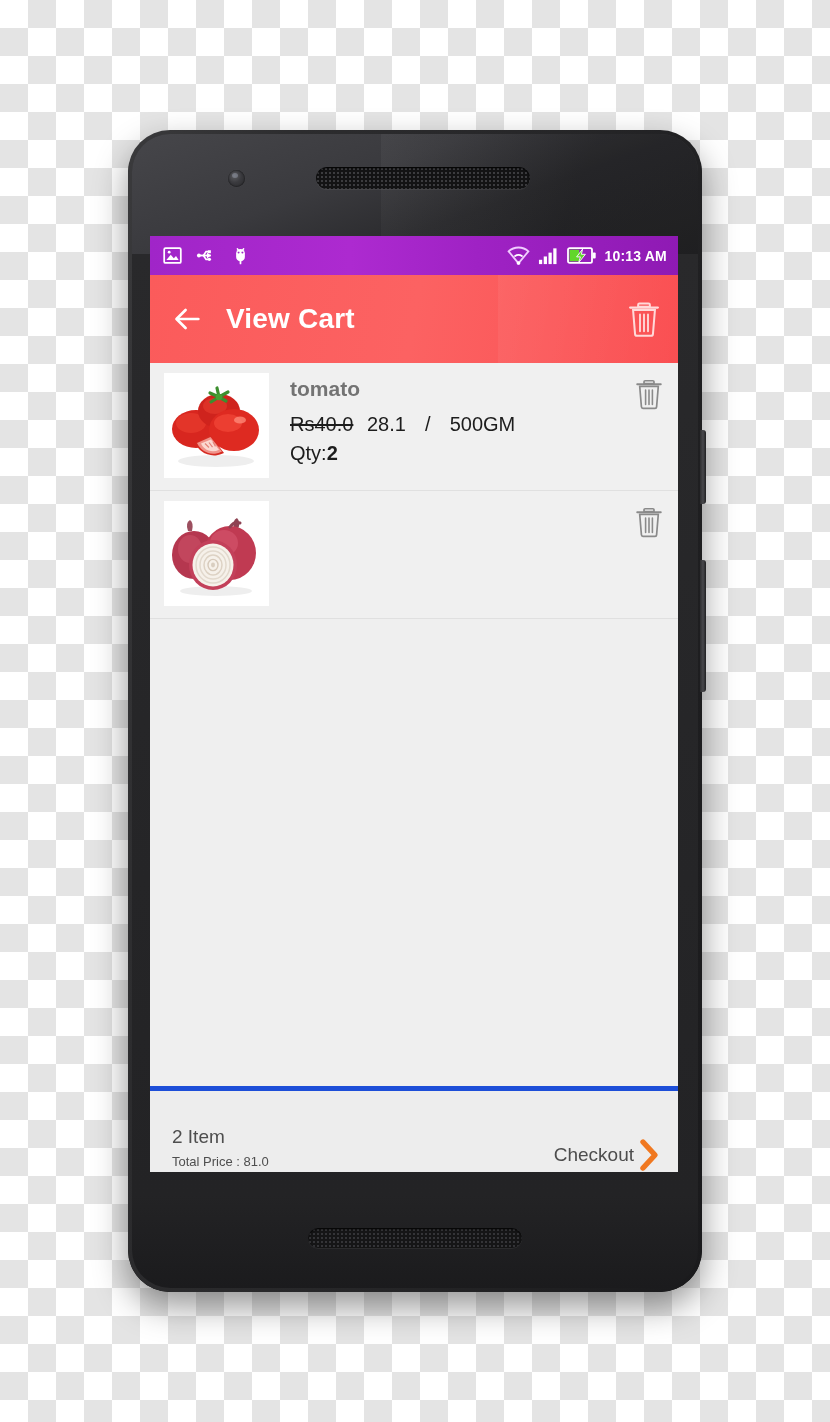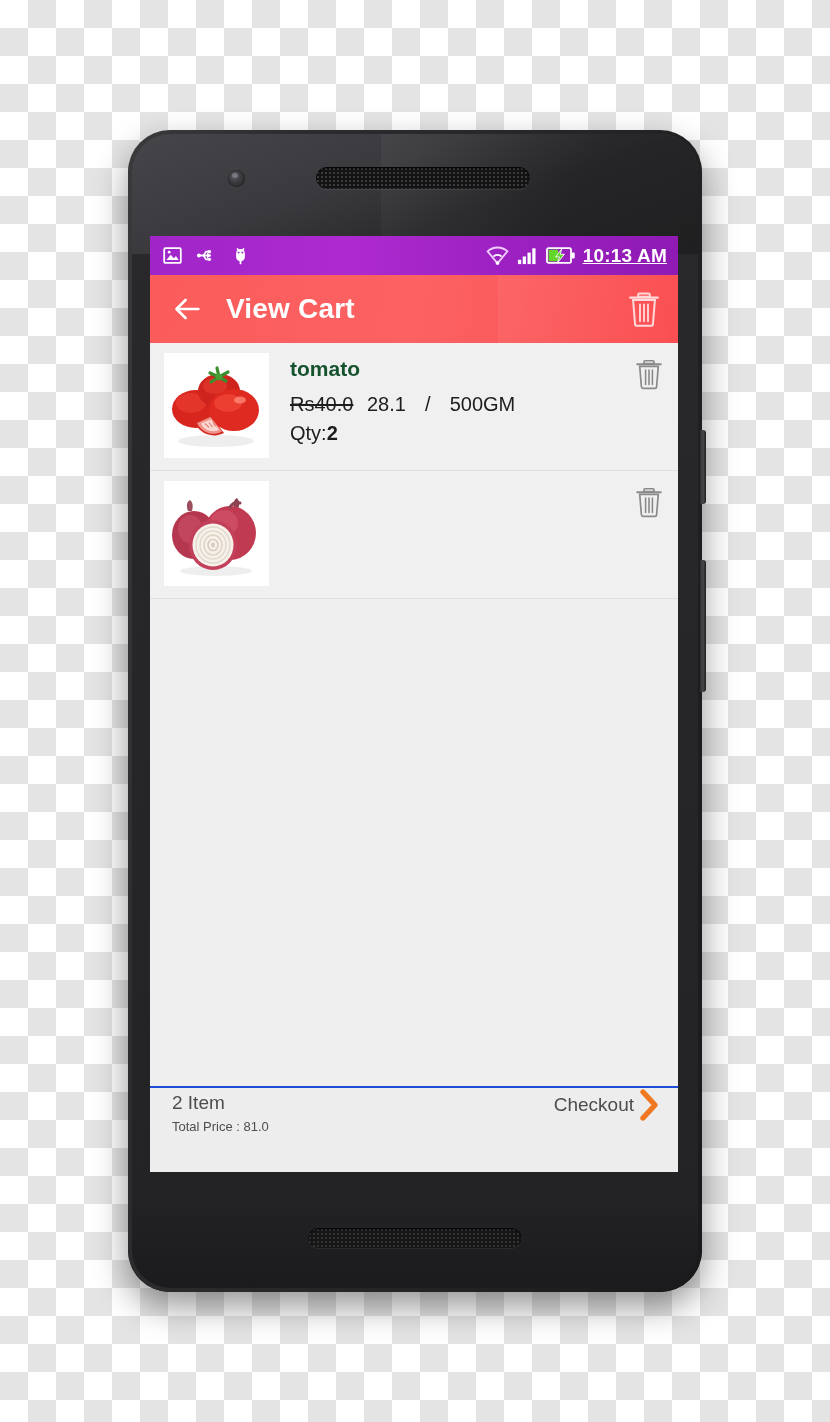--- a/index.html
+++ b/index.html
@@ -138,31 +138,30 @@
     background: linear-gradient(90deg, #a025c8 0%, #ad2ad0 38%, #9f22c4 62%, #8f1ab4 100%);
     display: flex;
     align-items: center;
     padding: 0 11px 0 12px;
     box-sizing: border-box;
   }
   .status-left { display: flex; align-items: center; gap: 13px; }
   .status-right { margin-left: auto; display: flex; align-items: center; gap: 7px; }
   .status-time {
     color: #ffffff;
-    font-size: 19px;
+    font-size: 14px;
     font-weight: bold;
     letter-spacing: 0.2px;
     margin-left: 0;
-    text-decoration: underline;
   }
 
   
   .app-bar {
     position: relative;
-    height: 68px;
+    height: 88px;
     background: linear-gradient(100deg, #fb5b5b 0%, #fc6262 50%, #fa4f52 100%);
     display: flex;
     align-items: center;
     padding: 0 16px 0 20px;
     box-sizing: border-box;
   }
   .app-bar .sheen {
     position: absolute;
     top: 0; right: 0; bottom: 0;
     width: 34%;
@@ -202,21 +201,21 @@
   .thumb svg { display: block; width: 105px; height: 105px; }
   .row-info {
     flex: 1 1 auto;
     padding-left: 21px;
     padding-top: 4px;
     min-width: 0;
   }
   .prod-name {
     font-size: 21px;
     font-weight: bold;
-    color: #14532d;
+    color: #737373;
     line-height: 1.1;
   }
   .prod-price {
     margin-top: 13px;
     font-size: 20px;
     color: #1d1d1d;
     white-space: nowrap;
   }
   .prod-price .old {
     text-decoration: line-through;
@@ -237,23 +236,23 @@
   }
 
   .list-filler { background: #efefef; }
 
   
   .checkout-bar {
     position: absolute;
     left: 0; right: 0; bottom: 0;
     height: 86px;
     background: #ededed;
-    border-top: 2px solid #1d4ed8;
+    border-top: 5px solid #1d4ed8;
     display: flex;
-    align-items: flex-start;
+    align-items: flex-end;
     padding: 0 16px 0 22px;
     box-sizing: border-box;
   }
   .totals { line-height: 1.55; }
   .totals .item-count { font-size: 19px; color: #4e4e4e; }
   .totals .total-price { font-size: 13px; color: #4e4e4e; }
   .checkout-btn {
     margin-left: auto;
     display: flex;
     align-items: center;

